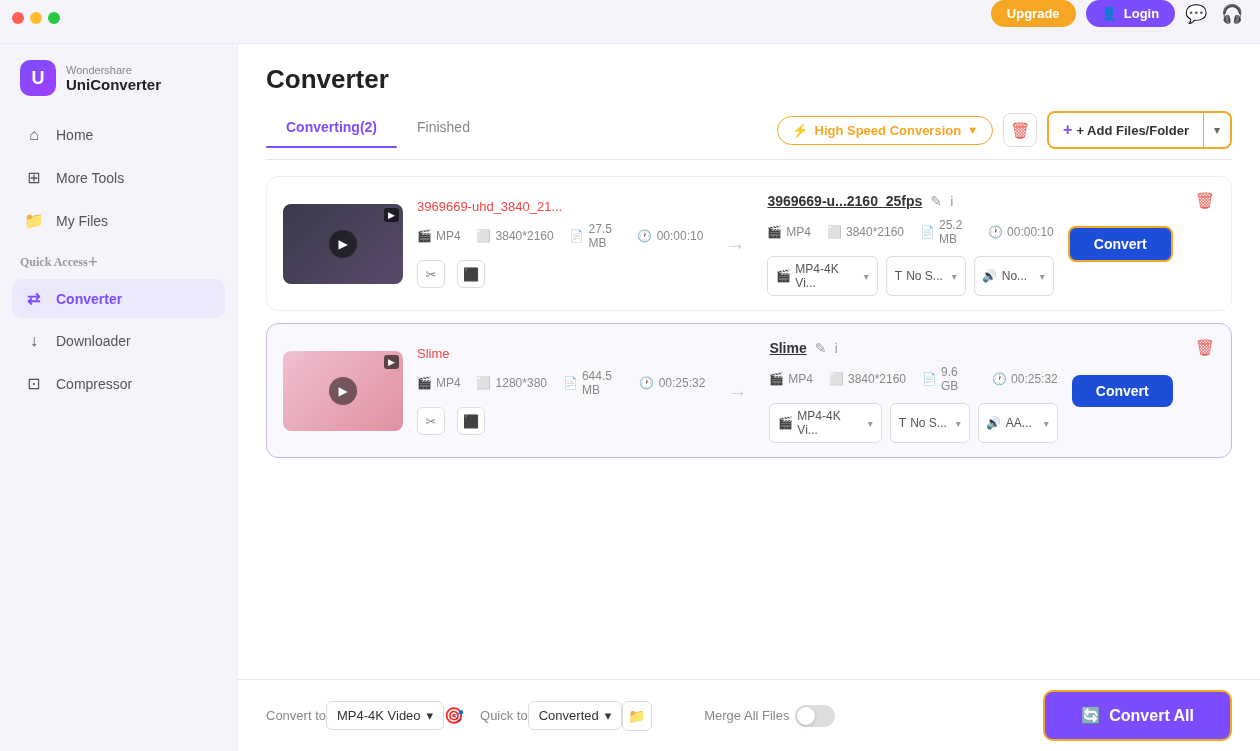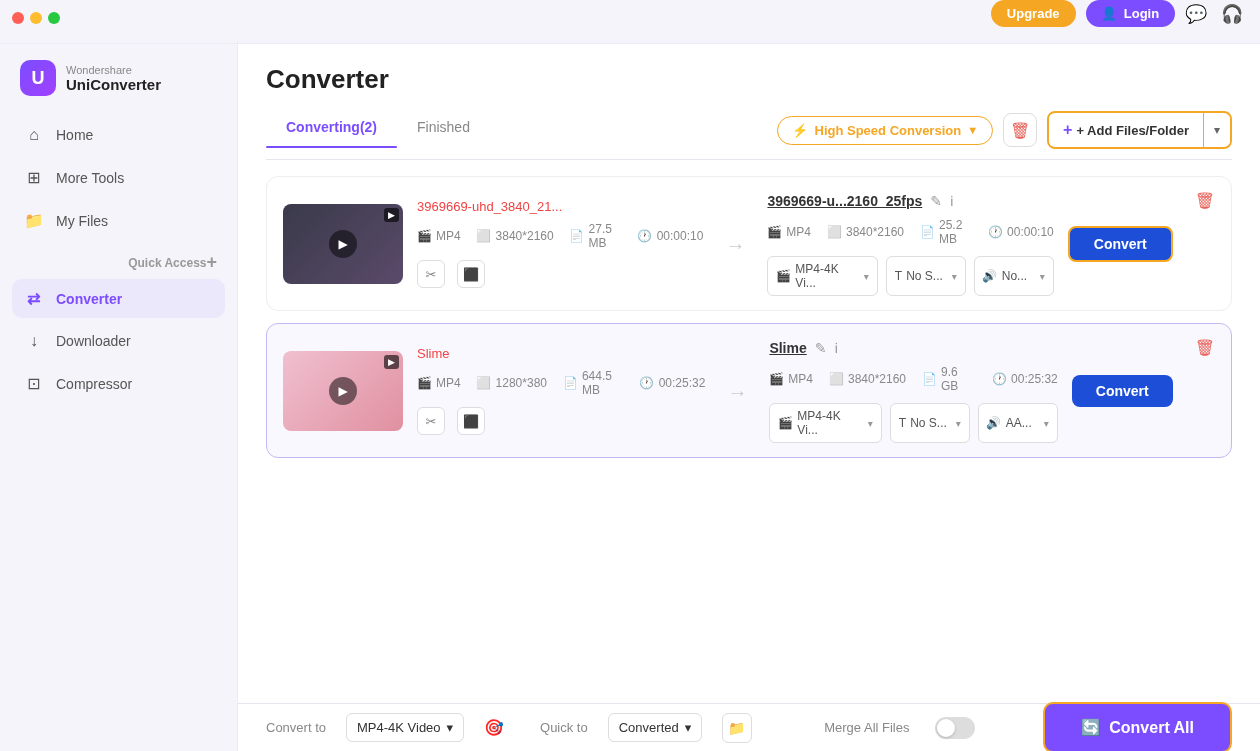--- a/index.html
+++ b/index.html
@@ -18,21 +18,21 @@
     
     .sidebar { width: 238px; background: #f5f4fa; border-right: 1px solid #ede9f7; display: flex; flex-direction: column; padding: 0; flex-shrink: 0; }
     .sidebar-logo { display: flex; align-items: center; gap: 10px; padding: 16px 20px 20px; }
     .logo-icon { width: 36px; height: 36px; background: linear-gradient(135deg, #7c4dff, #a040ff); border-radius: 10px; display: flex; align-items: center; justify-content: center; color: white; font-size: 18px; font-weight: bold; }
 
     .sidebar-nav { display: flex; flex-direction: column; gap: 4px; padding: 0 12px; }
     .sidebar-item { display: flex; align-items: center; gap: 12px; padding: 10px 12px; border-radius: 10px; cursor: pointer; font-size: 14px; color: #555; font-weight: 500; }
     .sidebar-item.active { background: #ece8fb; color: #7c4dff; font-weight: 600; }
     .sidebar-icon { font-size: 16px; width: 20px; text-align: center; }
 
-    .sidebar-section-label { display: flex; align-items: center; justify-content: flex-end; padding: 12px 20px 6px; font-size: 12px; color: #999; font-weight: 600; }
+    .sidebar-section-label { display: flex; align-items: center; justify-content: flex-start; padding: 12px 20px 6px; font-size: 12px; color: #999; font-weight: 600; font-family: Liberation Serif, serif; }
     .sidebar-add { font-size: 18px; color: #999; cursor: pointer; }
 
     
     .content { flex: 1; display: flex; flex-direction: column; background: white; overflow: hidden; }
 
     
     .content-header { padding: 20px 28px 0; }
     .page-title { font-size: 26px; font-weight: 700; color: #222; margin-bottom: 16px; }
 
     .tabs-bar { display: flex; align-items: flex-start; justify-content: space-between; border-bottom: 1px solid #e8e5f0; padding-bottom: 0; }
@@ -78,21 +78,21 @@
     .file-meta-right { display: flex; gap: 16px; margin-bottom: 10px; }
     .file-actions-right { display: flex; gap: 8px; }
     .format-select { display: flex; align-items: center; gap: 4px; border: 1px solid #ddd; border-radius: 6px; padding: 5px 8px; font-size: 12px; color: #555; background: white; cursor: pointer; min-width: 100px; }
     .format-select-small { min-width: 80px; }
     .select-arrow { font-size: 10px; color: #999; margin-left: auto; }
 
     .convert-btn { background: #1d4ed8; color: white; border: none; border-radius: 8px; padding: 8px 24px; font-size: 14px; font-weight: 600; cursor: pointer; margin-left: auto; align-self: center; }
     .delete-row-btn { color: #e8625a; font-size: 16px; cursor: pointer; align-self: flex-start; margin-left: 8px; }
 
     
-    .bottom-bar { height: 48px; background: white; border-top: 1px solid #e8e5f0; display: flex; align-items: center; padding: 0 28px; gap: 20px; }
+    .bottom-bar { height: 72px; background: white; border-top: 1px solid #e8e5f0; display: flex; align-items: center; padding: 0 28px; }
     .convert-to-label { font-size: 13px; color: #888; }
     .convert-to-select { display: flex; align-items: flex-end; gap: 6px; border: 1px solid #ddd; border-radius: 6px; padding: 6px 10px; font-size: 13px; color: #333; background: white; cursor: pointer; }
     .save-to-label { font-size: 13px; color: #888; margin-left: 16px; }
     .save-to-select { display: flex; align-items: center; gap: 6px; border: 1px solid #ddd; border-radius: 6px; padding: 6px 10px; font-size: 13px; color: #333; background: white; cursor: pointer; }
     .folder-icon-btn { width: 30px; height: 30px; border: 1px solid #ddd; border-radius: 6px; display: flex; align-items: center; justify-content: center; cursor: pointer; font-size: 14px; color: #888; background: white; }
     .merge-label { font-size: 13px; color: #888; margin-left: 16px; padding-left: 36px; }
     .toggle { width: 40px; height: 22px; background: #ddd; border-radius: 11px; position: relative; cursor: pointer; margin-left: 6px; }
     .toggle-knob { width: 18px; height: 18px; background: white; border-radius: 50%; position: absolute; top: 2px; left: 2px; box-shadow: 0 1px 3px rgba(0,0,0,0.2); }
     .spacer { flex: 1; }
     .convert-all-btn { display: flex; align-items: center; gap: 8px; background: #7c4dff; color: white; border: none; border-radius: 10px; padding: 14px 36px; font-size: 16px; font-weight: 700; cursor: pointer; border: 2px solid #f5a623; }

